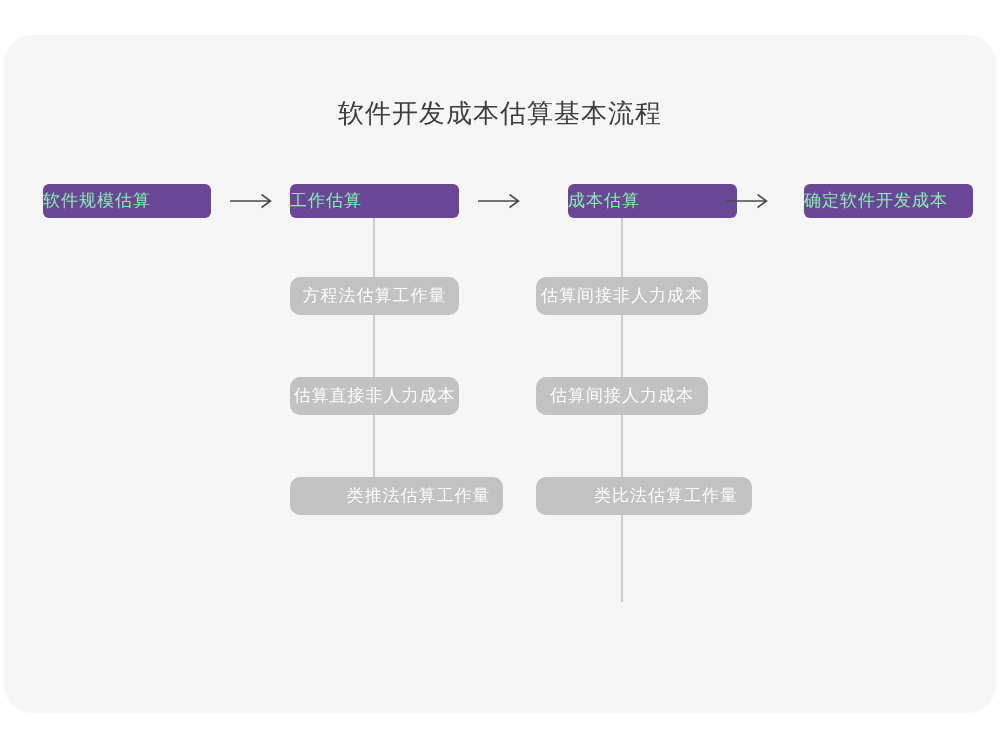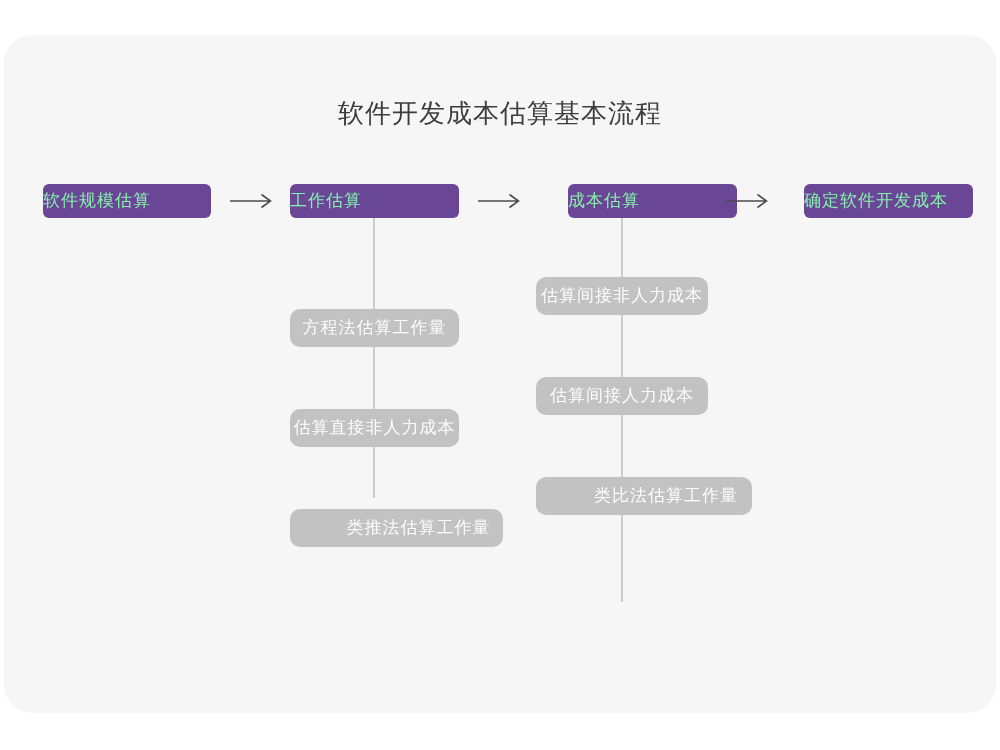--- a/index.html
+++ b/index.html
@@ -72,21 +72,21 @@
     position: absolute;
     height: 38px;
     line-height: 38px;
     border-radius: 10px;
     background: var(--gray-box);
     color: rgba(255,255,255,0.95);
     font-size: 17px;
     text-align: center;
     letter-spacing: 1px;
   }
-  .effort-col { left: 290px; width: 169px; margin-top: 32px; }
+  .effort-col { left: 290px; width: 169px; }
   .cost-col   { left: 536px; width: 172px; }
   .row-1 { top: 277px; }
   .row-2 { top: 377px; }
   .row-3 { top: 477px; padding-left: 44px; }
   .row-4 { top: 580px; }
 </style>
 </head>
 <body style="--accent: #6a4796; --gray-box: #c2c2c2; --card-bg: #f6f6f7; --connector: #cbcbcb; --arrow: #4d4d4d; --title-color: #3d3d3d;">
 
 <div class="stage-canvas">

